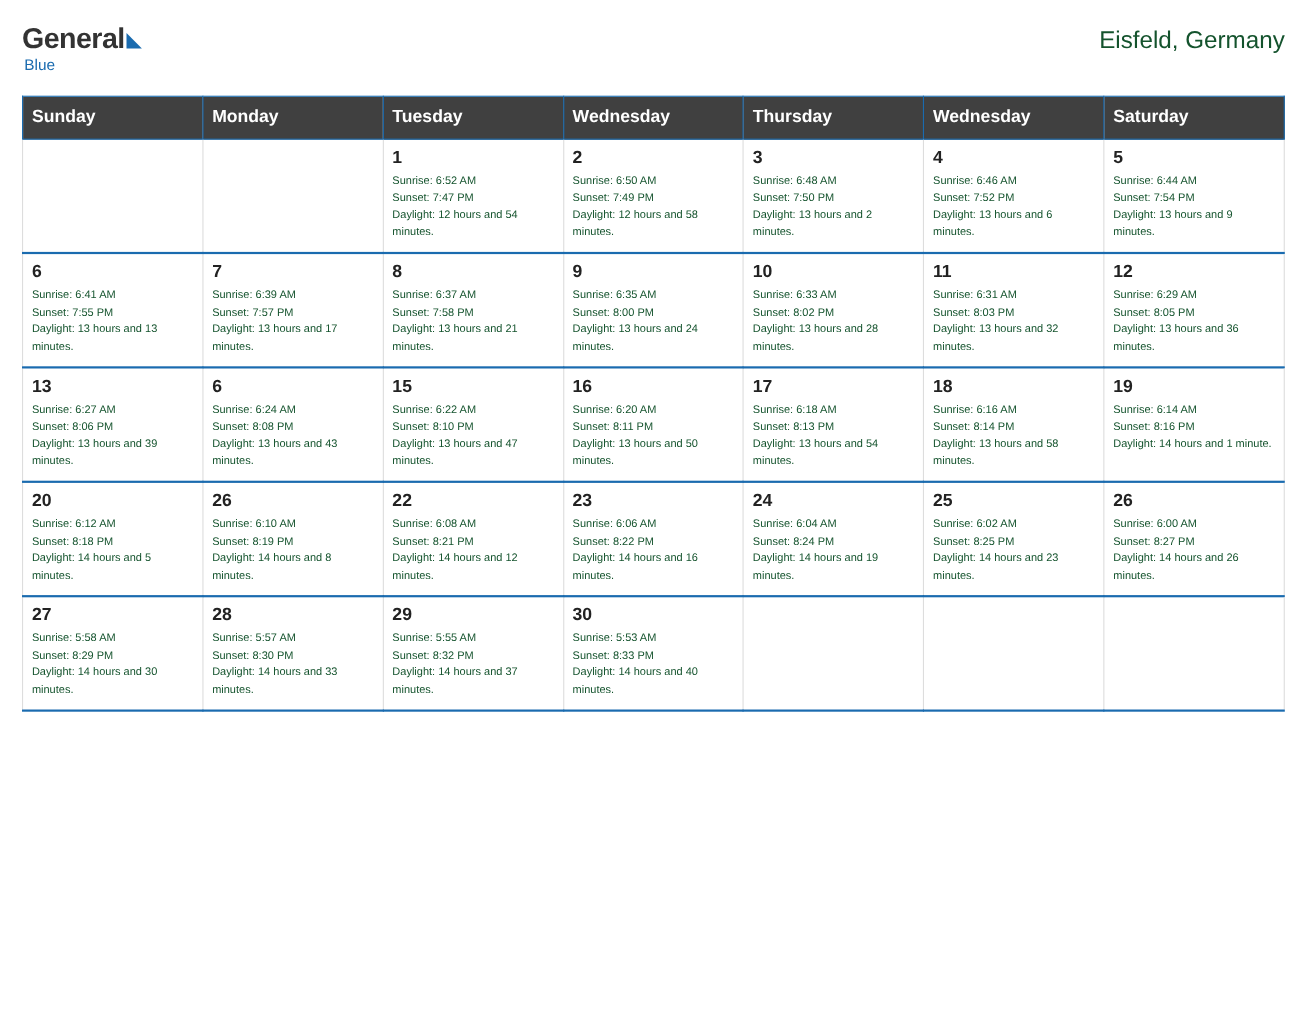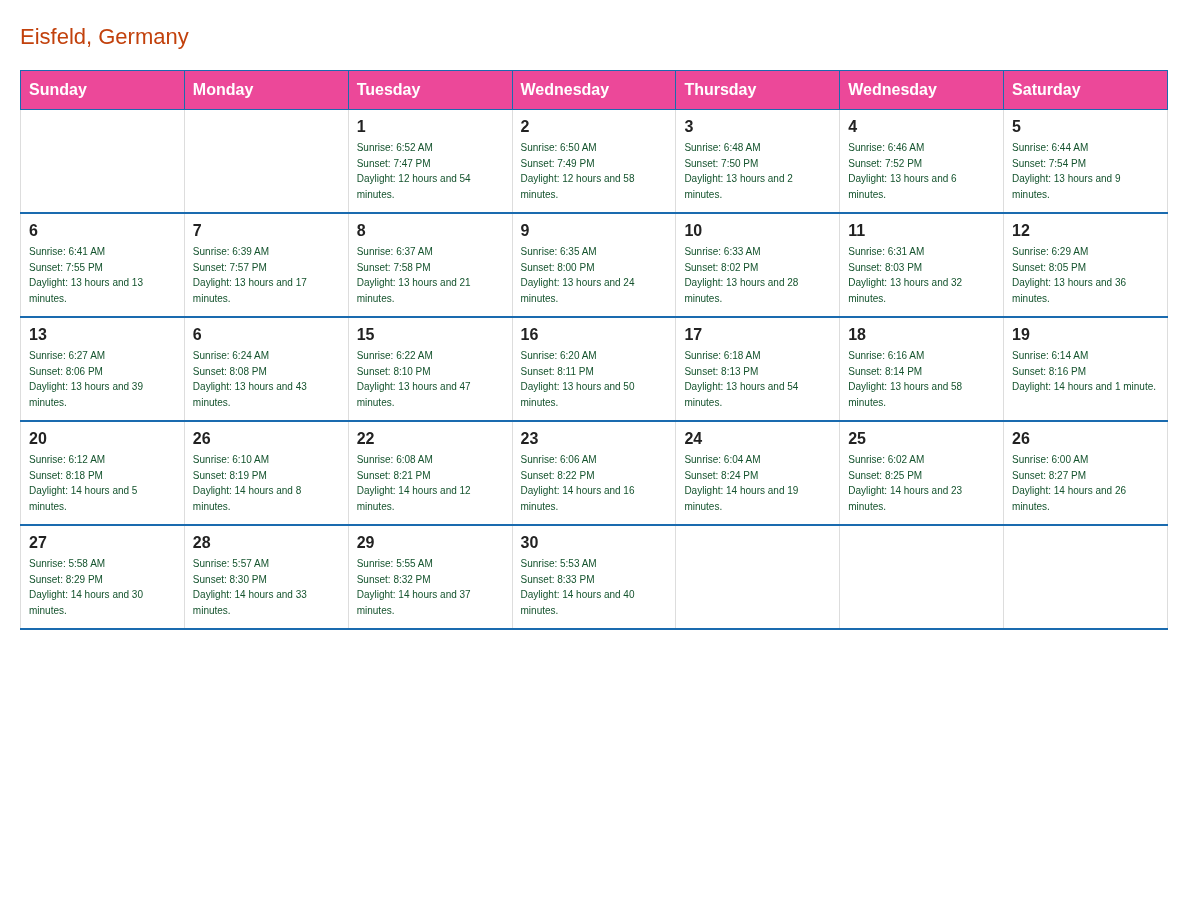--- a/index.html
+++ b/index.html
@@ -50,29 +50,29 @@
       text-align: right;
     }
     .month-year {
       font-size: 52px;
       font-weight: normal;
       color: #222;
       line-height: 1.1;
     }
     .location {
       font-size: 22px;
-      color: #c2410c;
+      color: #14532d;
       margin-top: 4px;
     }
     .calendar {
       width: 100%;
       border-collapse: collapse;
     }
     .calendar thead tr th {
-      background-color: #ec4899;
+      background-color: #404040;
       color: #fff;
       padding: 10px 8px;
       text-align: left;
       font-size: 16px;
       font-weight: bold;
       border: 1px solid #1a6baf;
     }
     .calendar tbody tr {
       border-bottom: 2px solid #1a6baf;
     }
@@ -99,20 +99,27 @@
       line-height: 1.55;
     }
     .empty-cell {
       background: #fff;
     }
   </style>
 </head>
 <body>
 
 <div class="header">
+  <div class="logo">
+    <div class="logo-top">
+      <span class="logo-general">General</span>
+      <div class="logo-arrow"></div>
+    </div>
+    <span class="logo-bottom">Blue</span>
+  </div>
   <div class="title-area">
     <div class="location">Eisfeld, Germany</div>
   </div>
 </div>
 
 <table class="calendar">
   <thead>
     <tr>
       <th>Sunday</th>
       <th>Monday</th>

